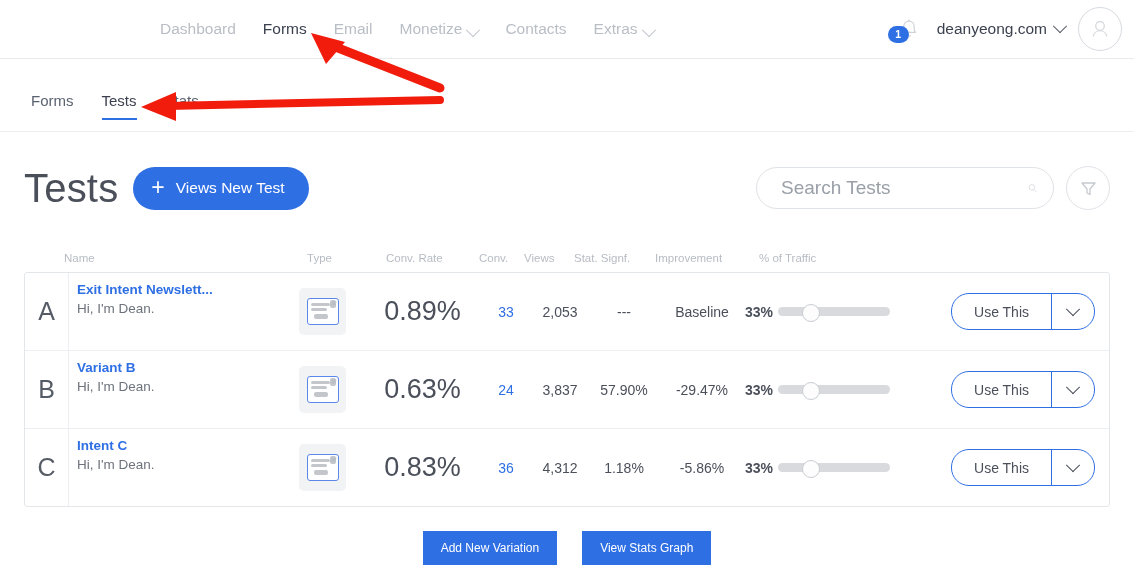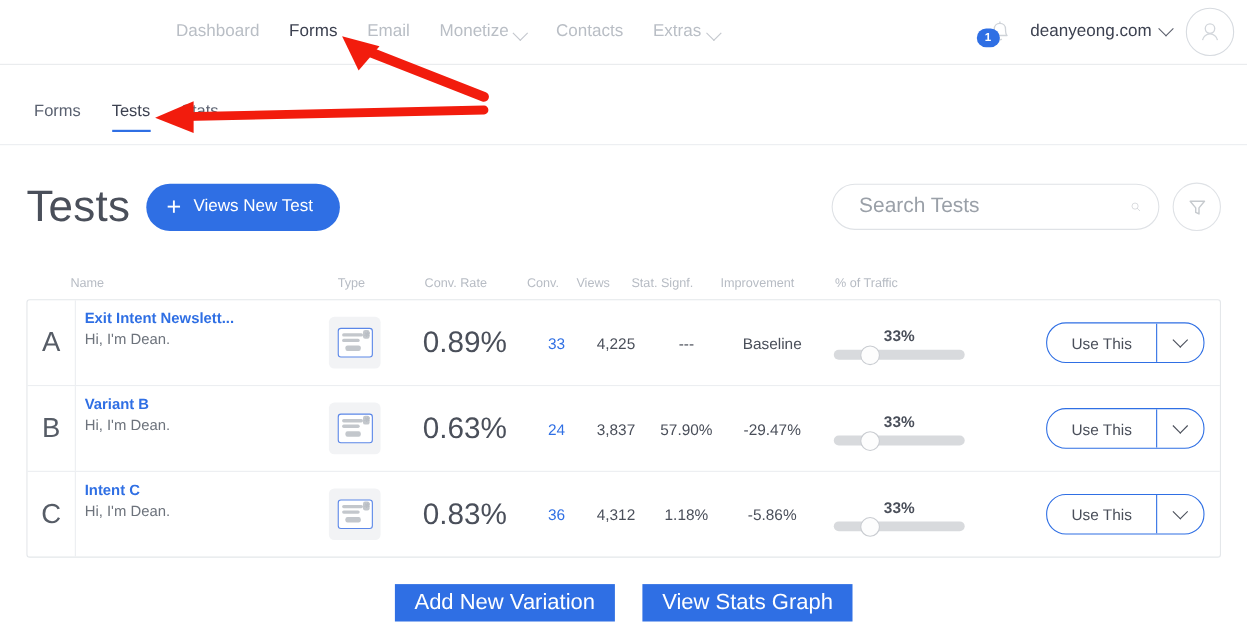--- a/index.html
+++ b/index.html
@@ -303,21 +303,21 @@
     display: flex; align-items: center; justify-content: center;
     font-size: 14px; color: #4a4f5a;
   }
   .c-impr {
     left: 635px; top: 0; height: 77px; width: 84px;
     display: flex; align-items: center; justify-content: center;
     font-size: 14px; color: #4a4f5a;
   }
   .c-traffic {
     left: 720px; top: 0; height: 77px; width: 145px;
-    display: flex; flex-direction: column;
+    display: flex; flex-direction: row;
     align-items: center; justify-content: center; gap: 5px;
   }
   .traffic-pct { font-size: 14px; font-weight: bold; color: #4a4f5a; }
   .slider {
     width: 119px; height: 9px;
     background: #d8dadd; border-radius: 5px;
     position: relative; cursor: pointer;
   }
   .slider .knob {
     position: absolute;
@@ -384,21 +384,21 @@
     left: 0;
     width: 1134px;
     display: flex;
     justify-content: center;
     gap: 25px;
   }
   .btn-flat {
     background: #2f6fe4;
     color: #fff;
     border: none;
-    font-size: 20px;
+    font-size: 12px;
     font-family: inherit;
     height: 34px;
     padding: 0 18px;
     cursor: pointer;
   }
 
   
   .annot {
     position: absolute;
     left: 0; top: 0;
@@ -508,21 +508,21 @@
       <div class="cell c-type">
         <span class="type-icon">
           <i class="ti1"></i>
           <i class="ti2"></i>
           <i class="ti3"></i>
           <i class="ti-x">✱</i>
         </span>
       </div>
       <div class="cell c-rate">0.89%</div>
       <div class="cell c-conv">33</div>
-      <div class="cell c-views">4,225</div>
+      <div class="cell c-views">2,053</div>
       <div class="cell c-signf">---</div>
       <div class="cell c-impr">Baseline</div>
       <div class="cell c-traffic">
         <div class="traffic-pct">33%</div>
         <div class="slider">
           <span class="knob" style="left: 24px;"></span>
         </div>
       </div>
       <div class="cell c-action">
         <div class="usethis-group">

